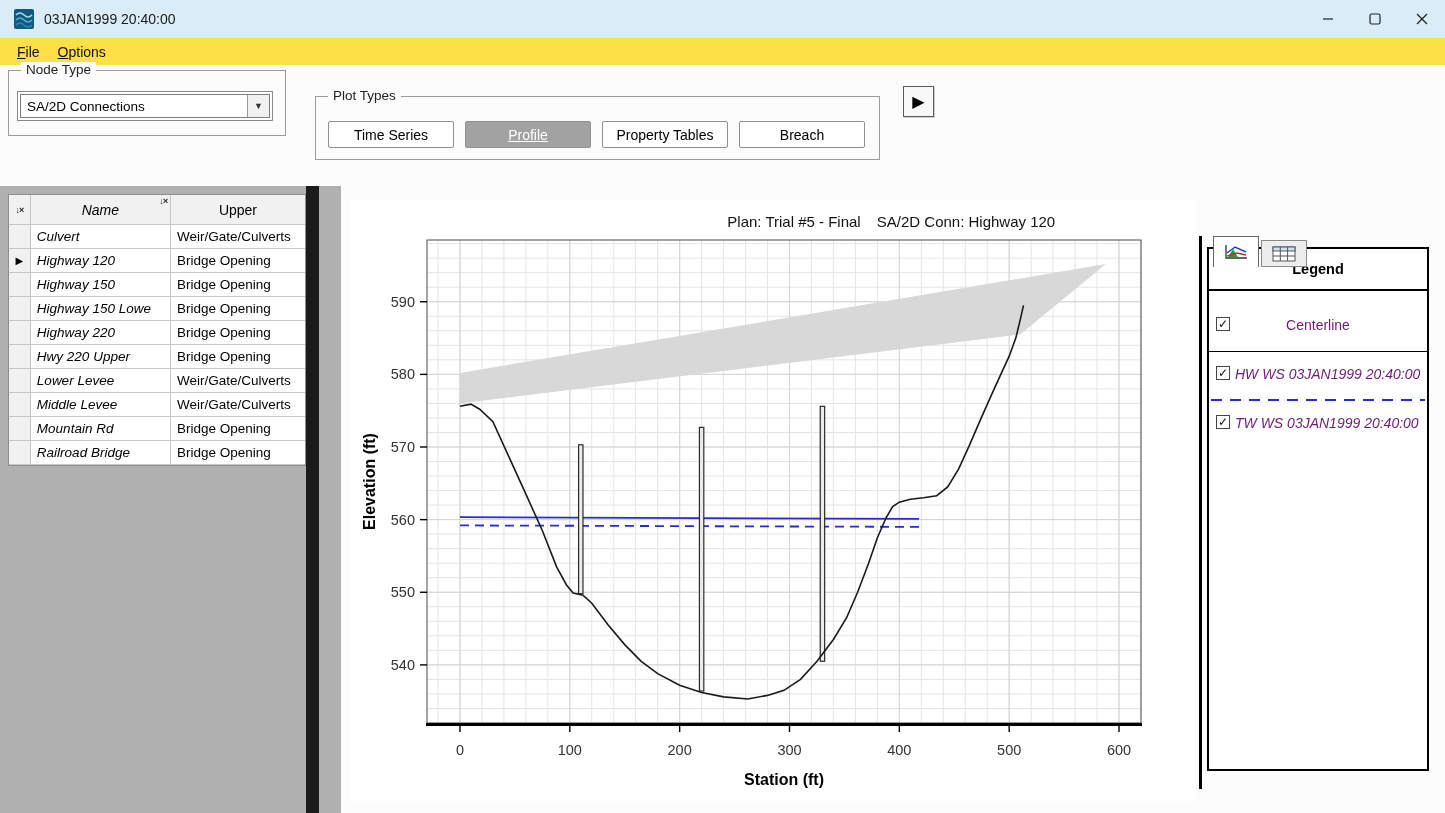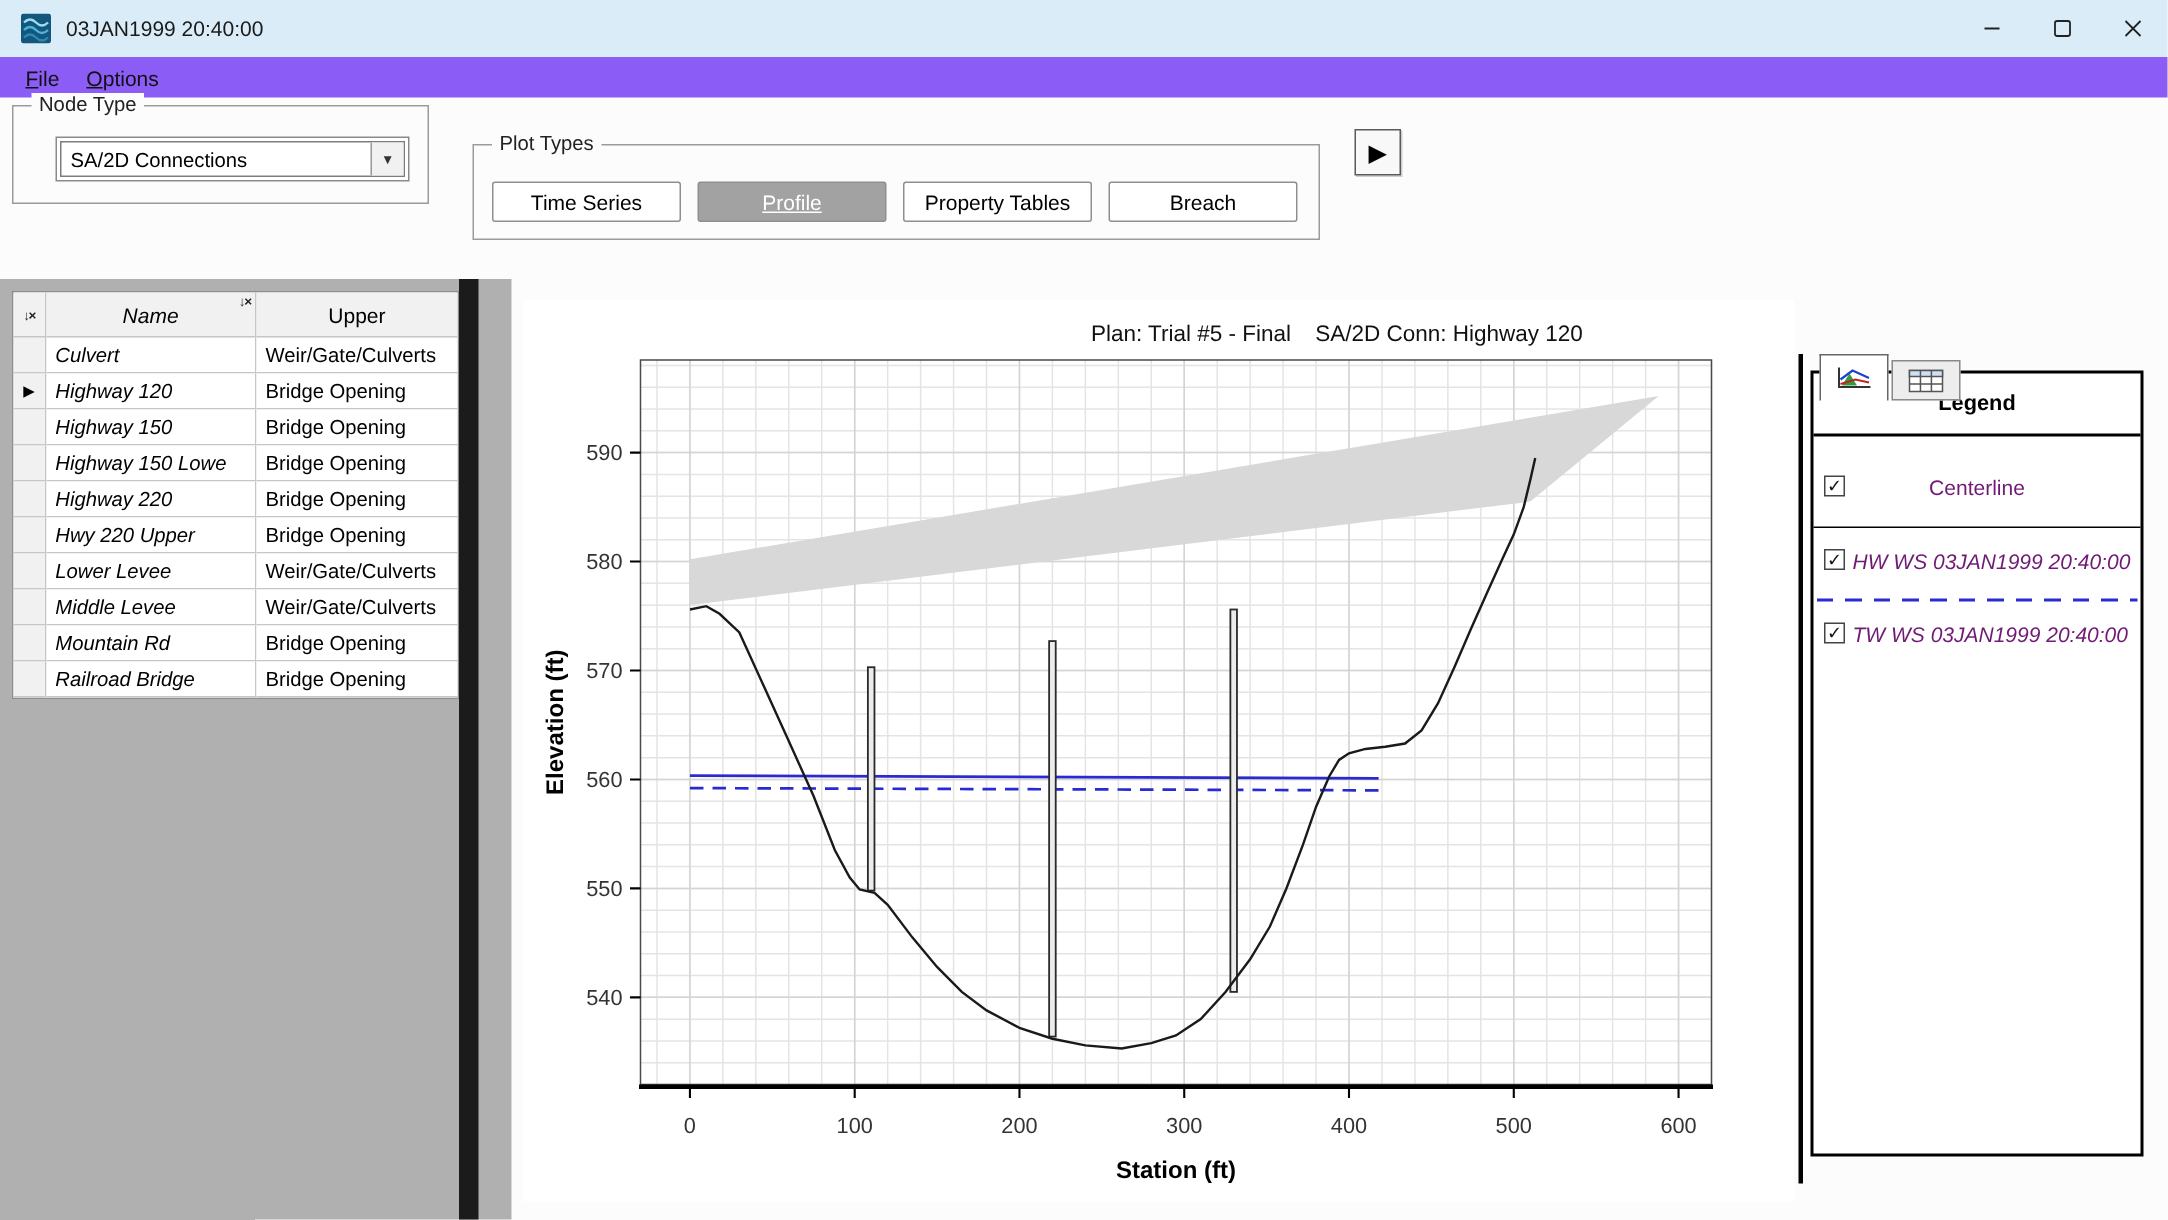--- a/index.html
+++ b/index.html
@@ -8,28 +8,28 @@
   .window{position:relative;width:1445px;height:813px;background:#fcfcfc;}
 
   
   .titlebar{position:absolute;left:0;top:0;width:100%;height:38px;background:#d9ecf7;display:flex;align-items:center;}
   .appicon{margin-left:14px;width:20px;height:20px;display:inline-flex;}
   .title{margin-left:10px;font-size:14px;color:#1a1a1a;}
   .winbtns{position:absolute;right:0;top:0;height:38px;display:flex;}
   .wbtn{width:47px;height:38px;display:flex;align-items:center;justify-content:center;}
 
   
-  .menubar{position:absolute;left:0;top:38px;width:100%;height:27px;display:flex;align-items:center;padding-left:10px;gap:4px;background:#8b5cf6;}
+  .menubar{position:absolute;left:0;top:38px;width:100%;height:27px;display:flex;align-items:center;padding-left:10px;gap:4px;background:#fde047;}
   .menuitem{font-size:14px;padding:3px 7px;color:#111;}
 
   
   .groupbox{position:absolute;border:1px solid #9b9b9b;}
   .gb-label{position:absolute;top:-9px;left:12px;background:#fcfcfc;padding:0 5px;font-size:13.5px;color:#222;}
   .nodetype{left:8px;top:70px;width:278px;height:66px;text-decoration:underline;}
-  .combo-outer{position:absolute;left:28px;top:20px;right:12px;border:1px solid #8a8a8a;padding:2px;background:#fff;}
+  .combo-outer{position:absolute;left:8px;top:20px;right:12px;border:1px solid #8a8a8a;padding:2px;background:#fff;}
   .combo{border:1px solid #7d7d7d;height:24px;display:flex;align-items:center;background:#fff;}
   .combo-text{flex:1;font-size:13.5px;padding-left:6px;color:#000;white-space:nowrap;}
   .combo-btn{width:22px;height:100%;background:#f1f1f1;border-left:1px solid #999;display:flex;align-items:center;justify-content:center;font-size:9px;color:#333;}
   .plottypes{left:315px;top:70px;width:565px;height:64px;margin-top:26px;}
   .ptb-row{position:absolute;left:12px;top:24px;display:flex;gap:11px;}
   .ptbtn{height:27px;background:#fff;border:1px solid #8f8f8f;border-radius:2px;font-size:14px;font-family:inherit;color:#000;padding:0 10px;min-width:126px;}
   .ptbtn.active{background:#a2a2a2;color:#fff;text-decoration:underline;}
   .playbtn{position:absolute;left:903px;top:86px;width:31px;height:31px;background:#f8f8f8;border:1px solid #5a5a5a;display:flex;align-items:center;justify-content:center;font-size:16px;color:#000;box-shadow:1px 1px 0 #cfcfcf;}
 
   

